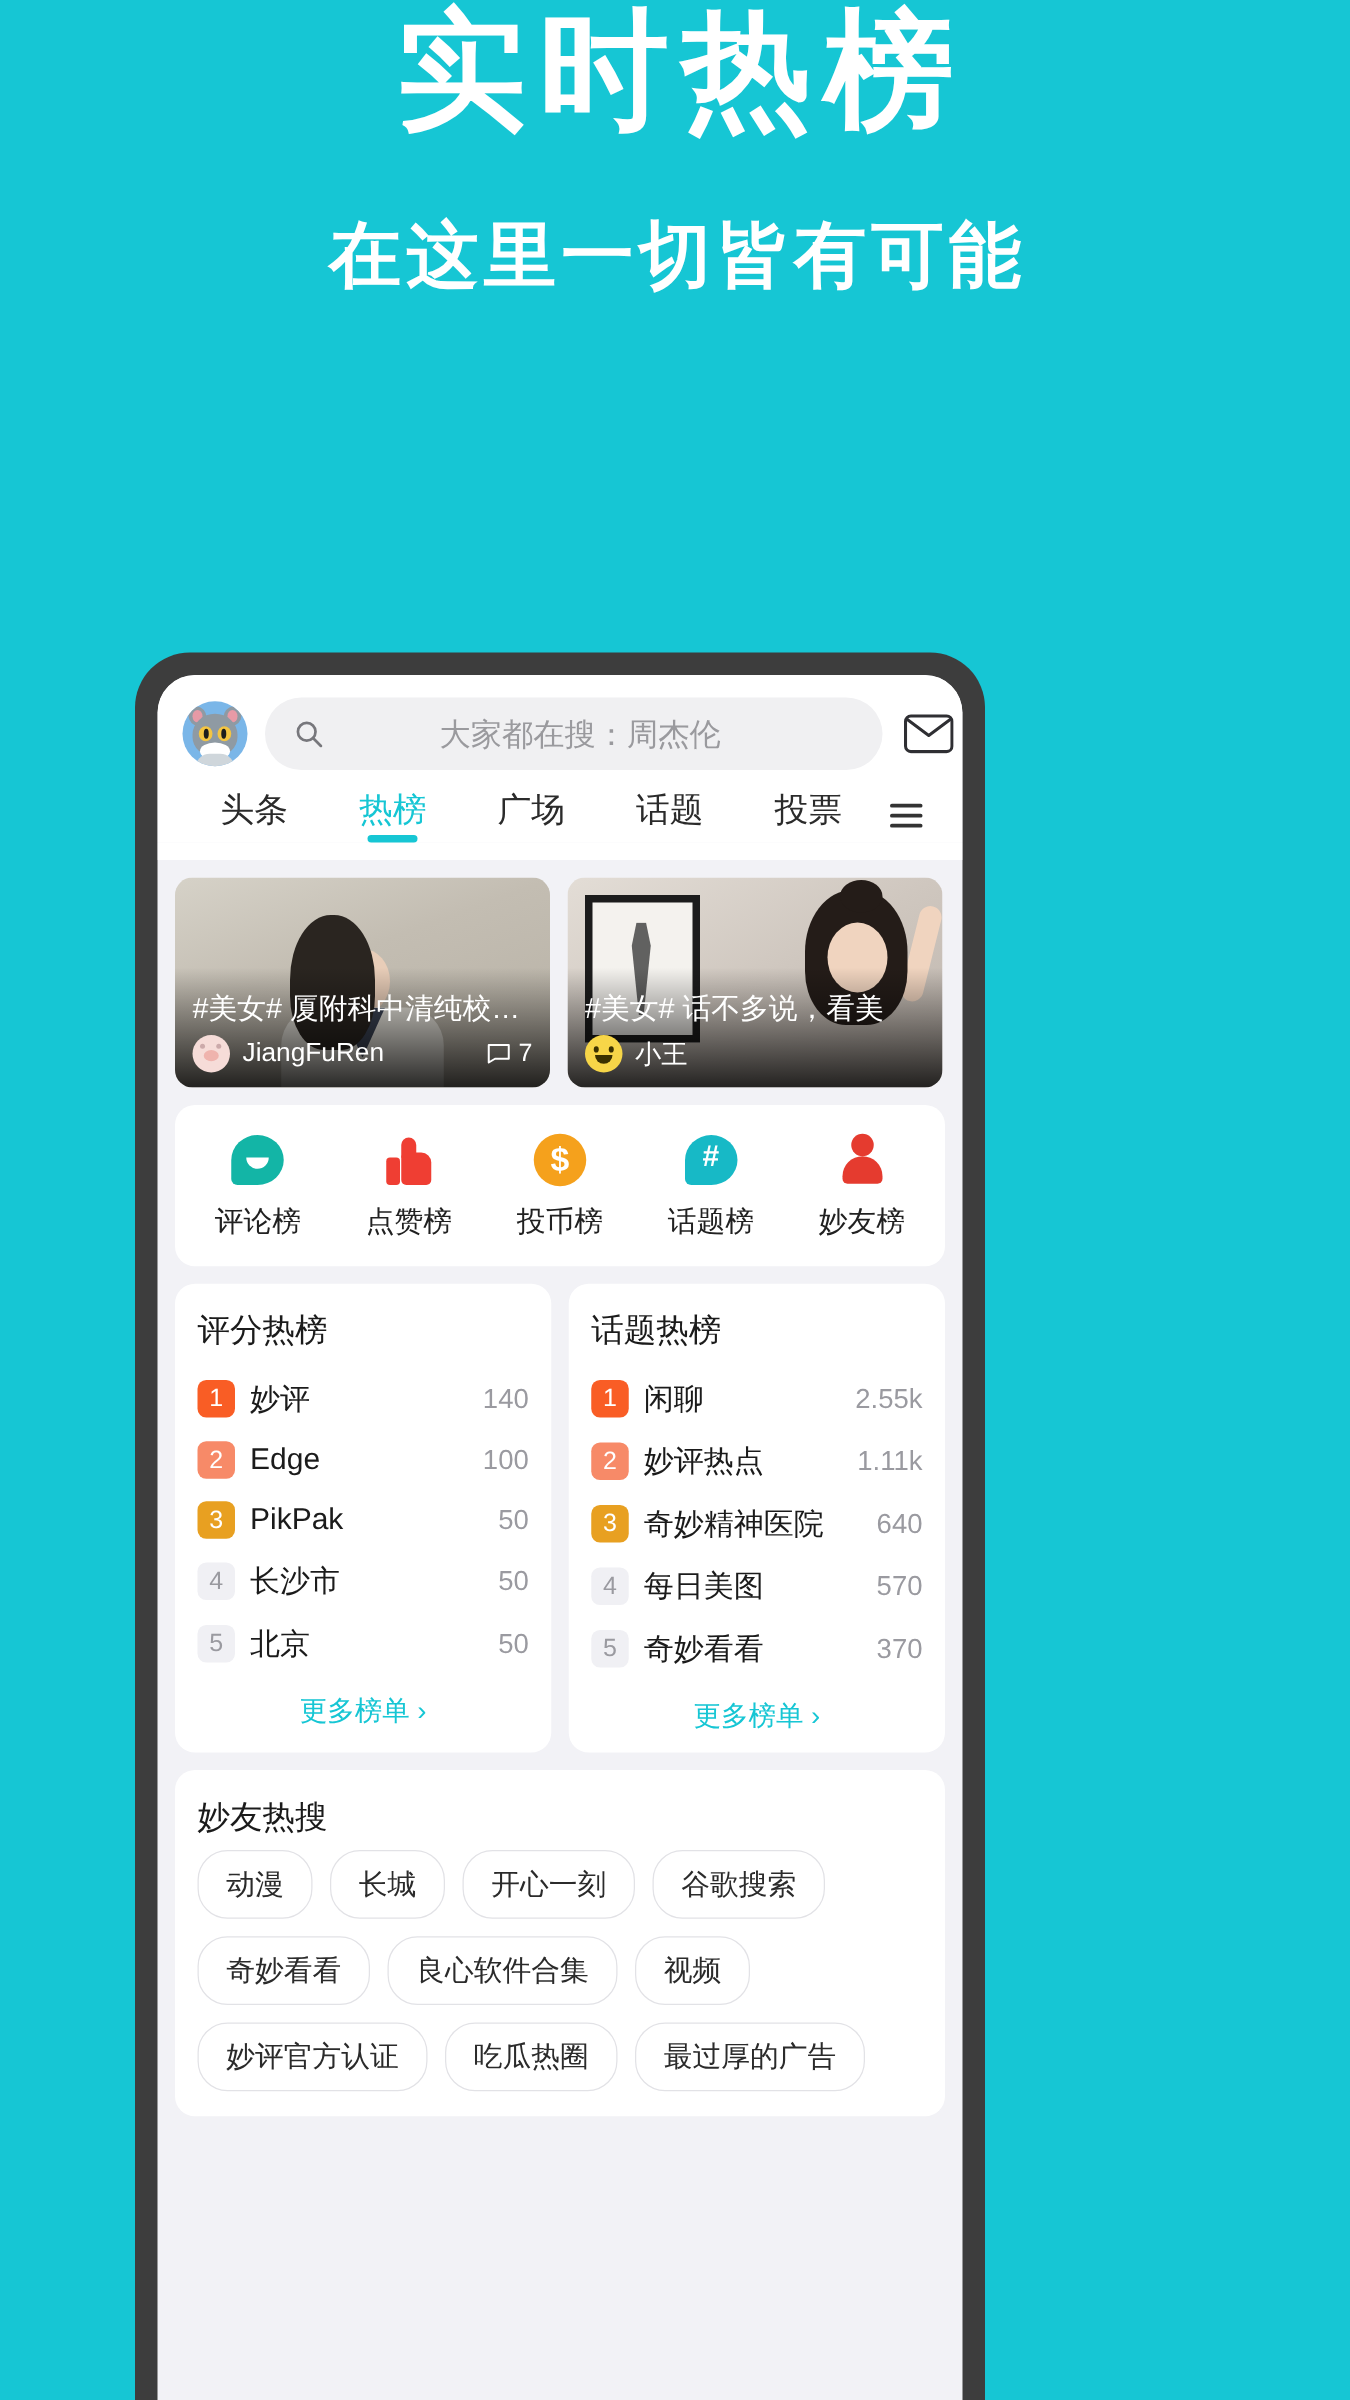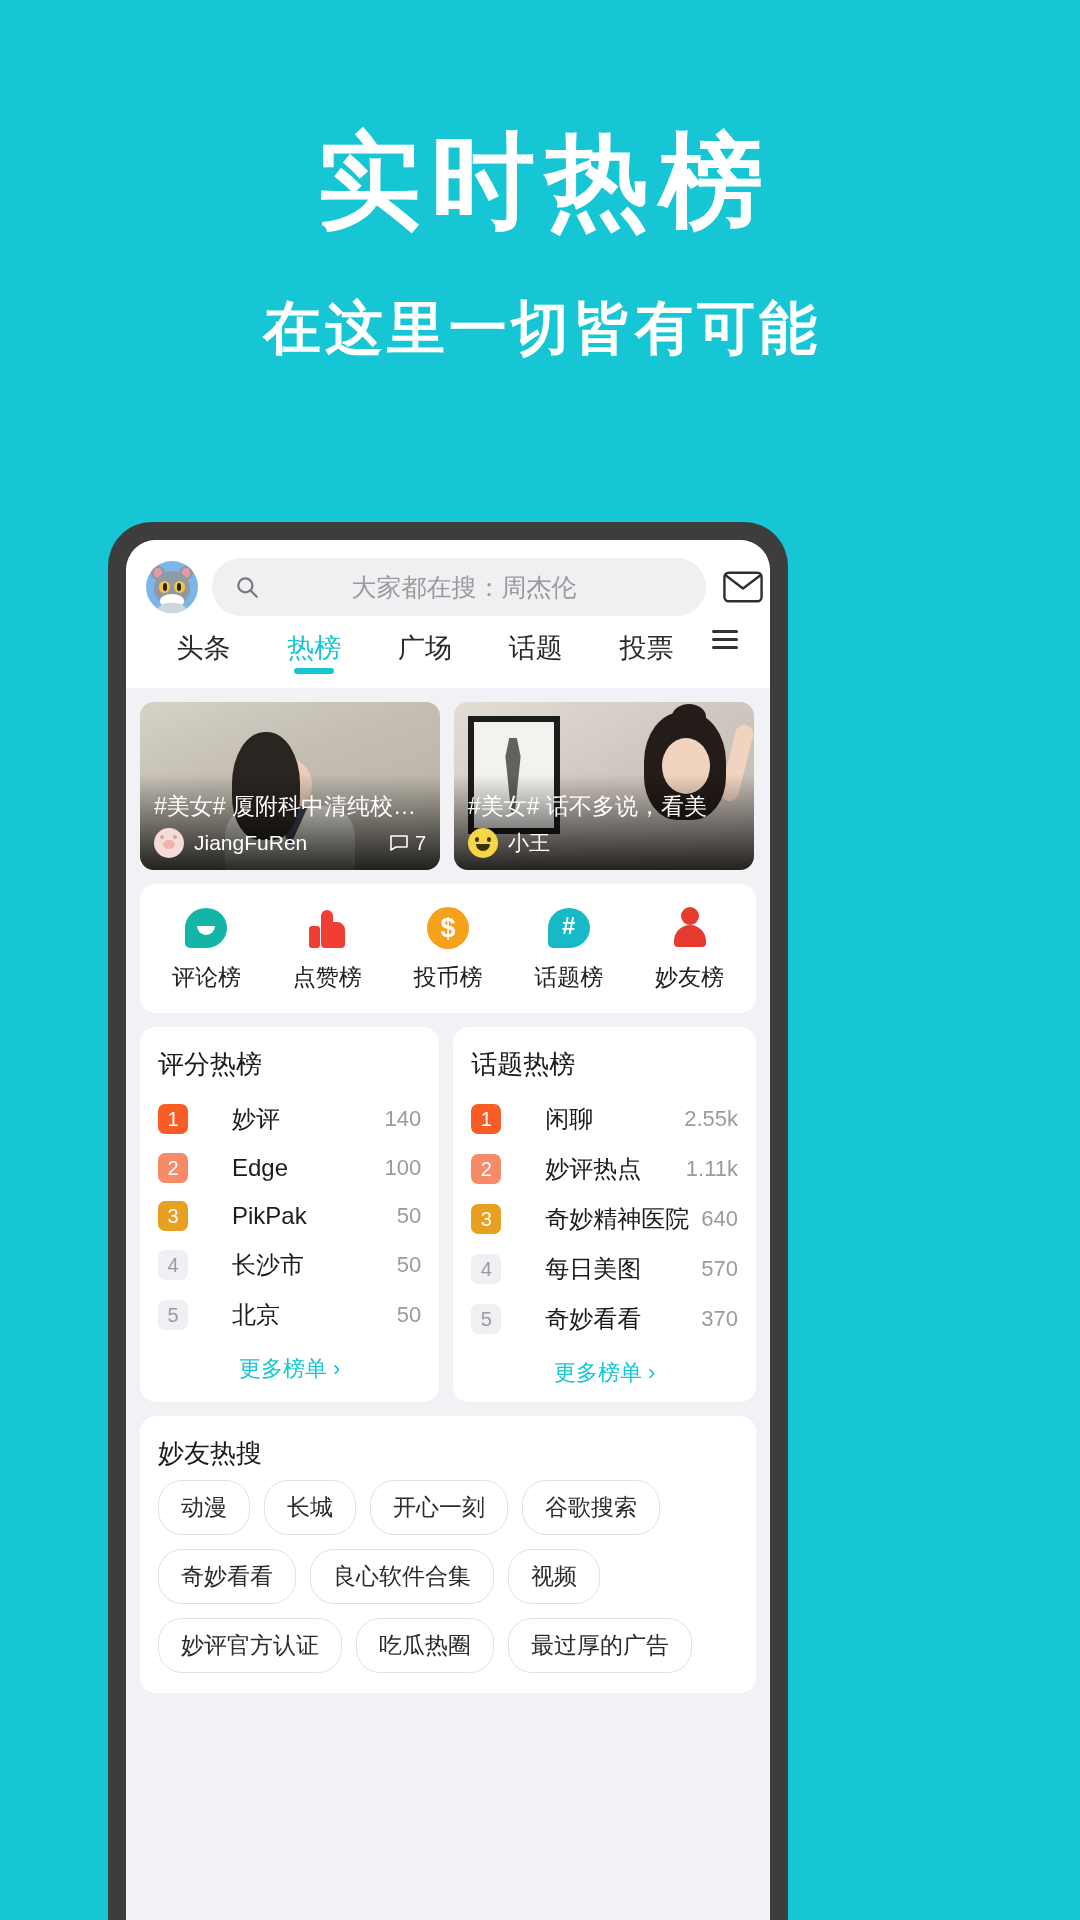--- a/index.html
+++ b/index.html
@@ -5,21 +5,21 @@
   * { box-sizing: border-box; margin: 0; padding: 0; }
   html, body { width: 1080px; height: 1920px; }
   body {
     background: #16c6d4;
     font-family: "Liberation Sans", "DejaVu Sans", sans-serif;
     overflow: hidden;
     position: relative;
   }
 
   
-  .promo { text-align: center; padding-top: 124px; }
+  .promo { text-align: center; }
   .promo-title {
     color: #ffffff;
     font-size: 104px;
     font-weight: bold;
     letter-spacing: 10px;
     line-height: 1.1;
     text-indent: 10px;
   }
   .promo-sub {
     color: #ffffff;
@@ -104,21 +104,21 @@
   }
   .searchbox {
     flex: 1; height: 58px; background: #f0f0f2; border-radius: 29px;
     display: flex; align-items: center; padding: 0 22px; gap: 14px;
   }
   .search-ph { color: #9a9a9e; font-size: 25px; flex: 1; text-align: center; padding-right: 30px;}
   .mail-btn { flex: 0 0 46px; display: flex; align-items: center; justify-content: center; }
 
   
   .tabs {
-    display: flex; align-items: flex-start;
+    display: flex; align-items: flex-end;
     background: #ffffff; padding: 14px 22px 0 22px;
     gap: 0;
   }
   .tab {
     flex: 1; text-align: center; font-size: 27px; color: #2b2b2b;
     padding-bottom: 8px; position: relative;
   }
   .tab.active { color: #16c6d4; font-weight: 500; }
   .tab.active::after {
     content: ""; position: absolute; left: 50%; bottom: 0;
@@ -213,21 +213,21 @@
   .rank-row { display:flex; align-items:center; gap:12px; padding: 9px 0; }
   .rank-badge {
     width:30px; height:30px; border-radius:7px; flex:0 0 30px;
     display:flex; align-items:center; justify-content:center;
     font-size:20px; color:#fff; font-weight:500;
   }
   .rank-badge.r1 { background:#f95d25; }
   .rank-badge.r2 { background:#f78a68; }
   .rank-badge.r3 { background:#e8a021; }
   .rank-badge.rn { background:#f0f0f4; color:#9a9aa0; }
-  .rank-name { flex:1; font-size:24px; color:#1b1b1b; white-space:nowrap; overflow:hidden;margin-left:32px; }
+  .rank-name { flex:1; font-size:24px; color:#1b1b1b; white-space:nowrap; overflow:hidden; }
   .rank-val { font-size:22px; color:#9a9aa0; flex:0 0 auto; }
   .rank-more { text-align:center; color:#16c6d4; font-size:22px; padding-top:14px; }
 
   
   .hotsearch { margin: 14px 14px 0 14px; background:#fff; border-radius:16px; padding: 20px 18px 20px 18px; }
   .hot-title { font-size:26px; color:#1b1b1b; font-weight:500; margin-bottom:9px; }
   .tagwrap { display:flex; flex-wrap:wrap; gap:14px; }
   .tag {
     border:1px solid #e2e2e6; border-radius:24px;
     padding: 11px 22px; font-size:23px; color:#2b2b2b;

